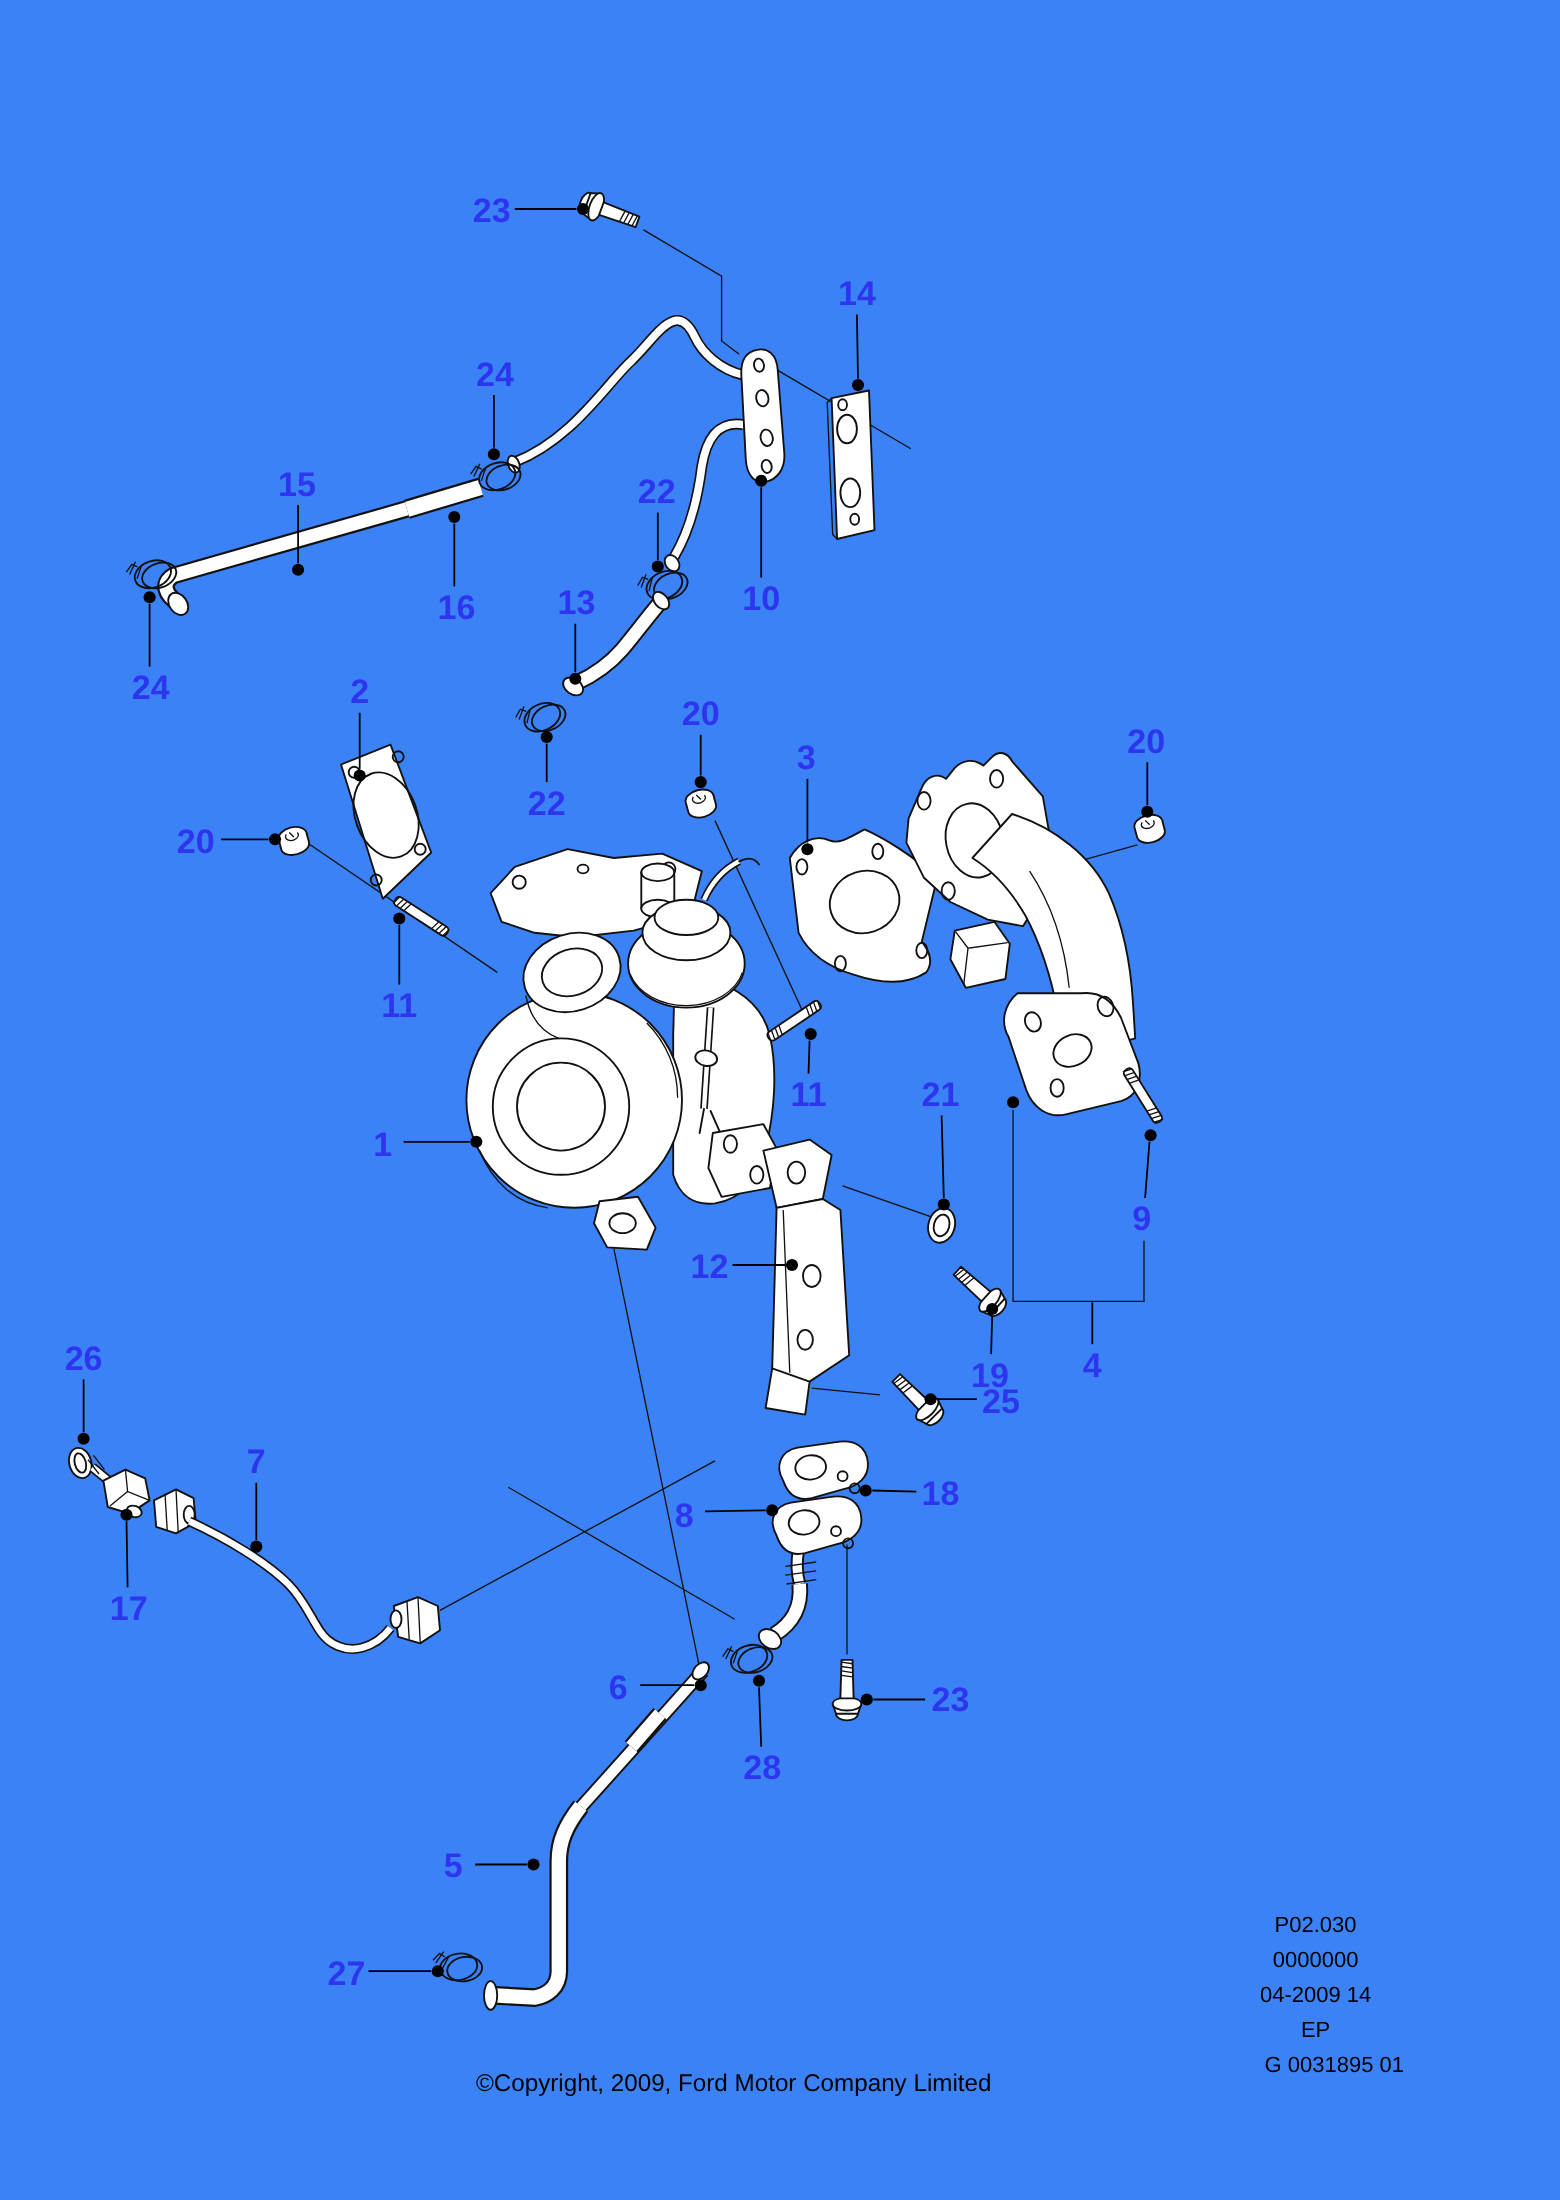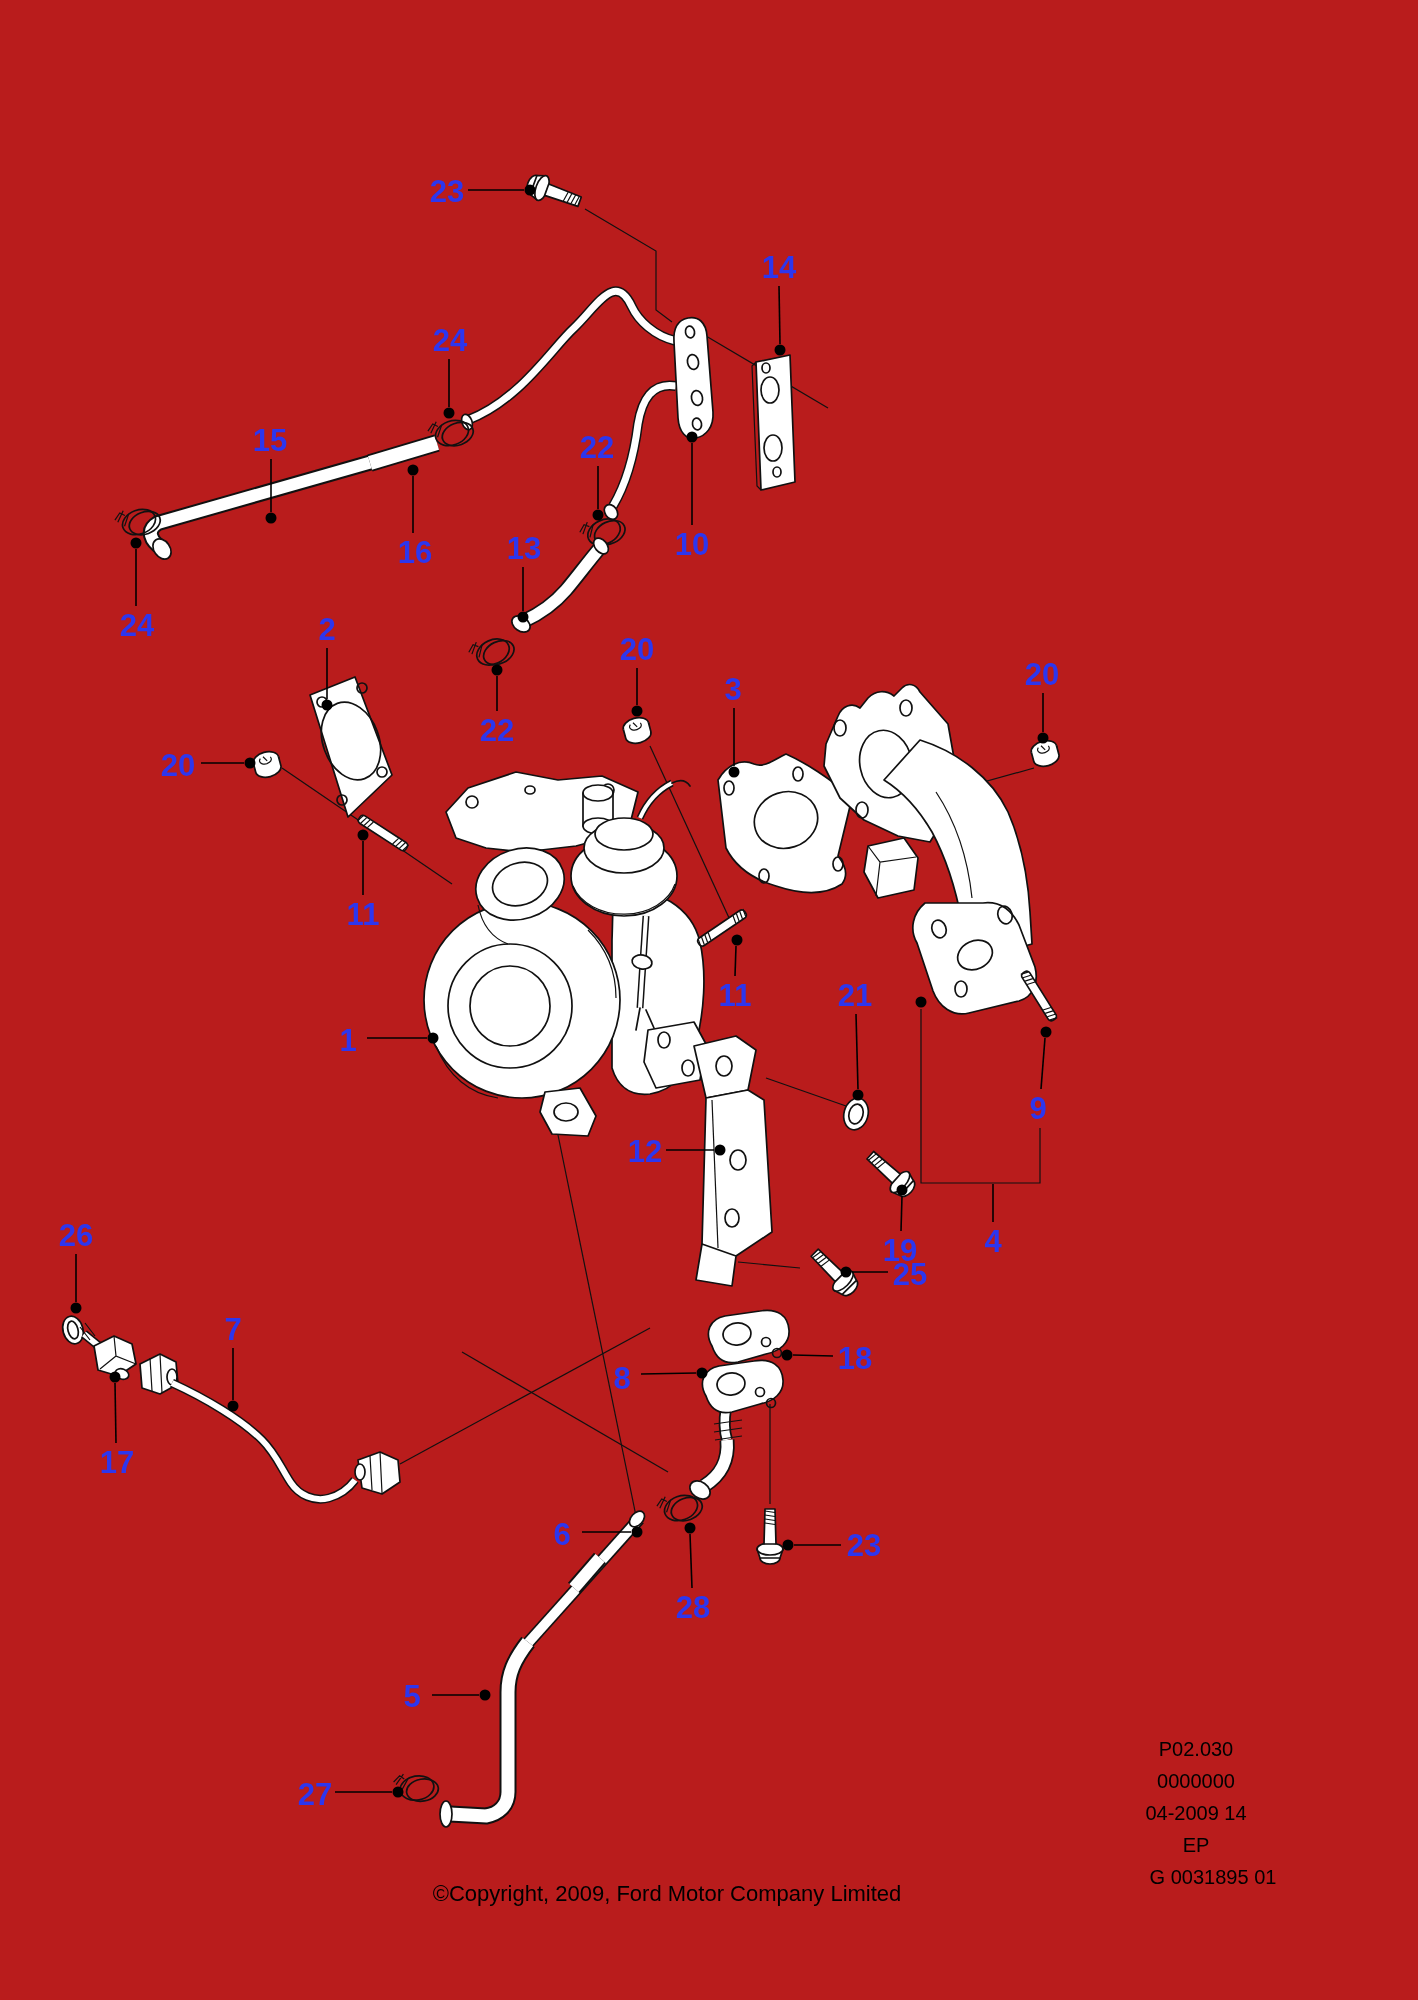--- a/index.html
+++ b/index.html
@@ -1,16 +1,16 @@
 <!DOCTYPE html>
 <html><head>
 <meta charset="utf-8">
 <style>
   html,body{margin:0;padding:0;background:#ffffff;}
-  .page{position:relative;width:1418px;height:2000px;background:#b91c1c;overflow:hidden;
+  .page{position:relative;width:1418px;height:2000px;background:#3b82f6;overflow:hidden;
         font-family:"Liberation Sans", sans-serif;}
   svg{display:block}
   .part{stroke:#111;fill:none;stroke-width:1.7;stroke-linecap:round;stroke-linejoin:round;}
   .part-fill{stroke:#111;fill:#fff;stroke-width:1.7;stroke-linejoin:round;}
   .thin{stroke:#111;fill:none;stroke-width:1.2;}
   .tube{stroke:#111;fill:none;stroke-linecap:butt;}
   .tube-core{stroke:#fff;fill:none;stroke-linecap:butt;}
   .callout-text{font-family:"Liberation Sans", sans-serif;font-weight:bold;font-size:31px;}
   .footer-text{font-family:"Liberation Sans", sans-serif;font-size:22px;fill:#000;}
   .ref-text{font-family:"Liberation Sans", sans-serif;font-size:20px;fill:#000;}

